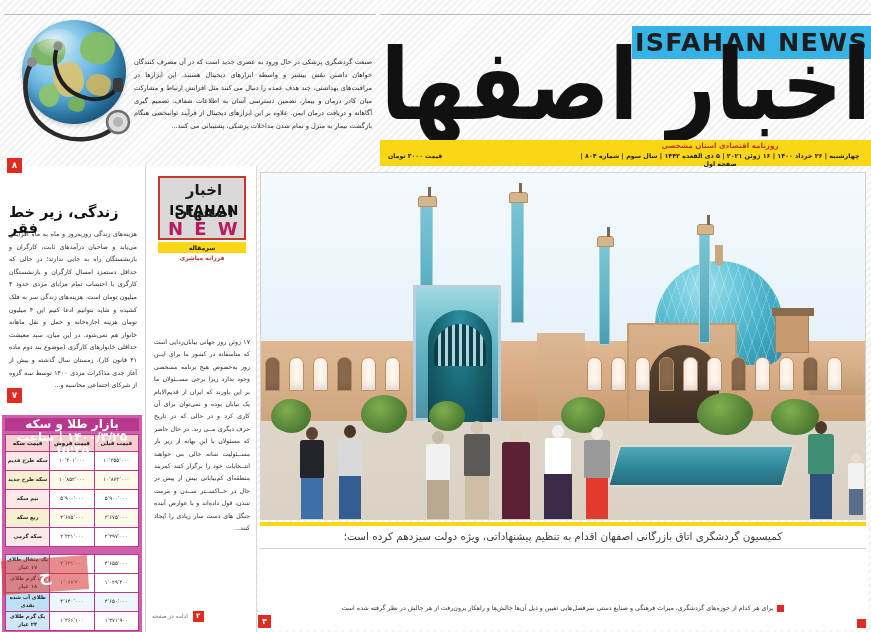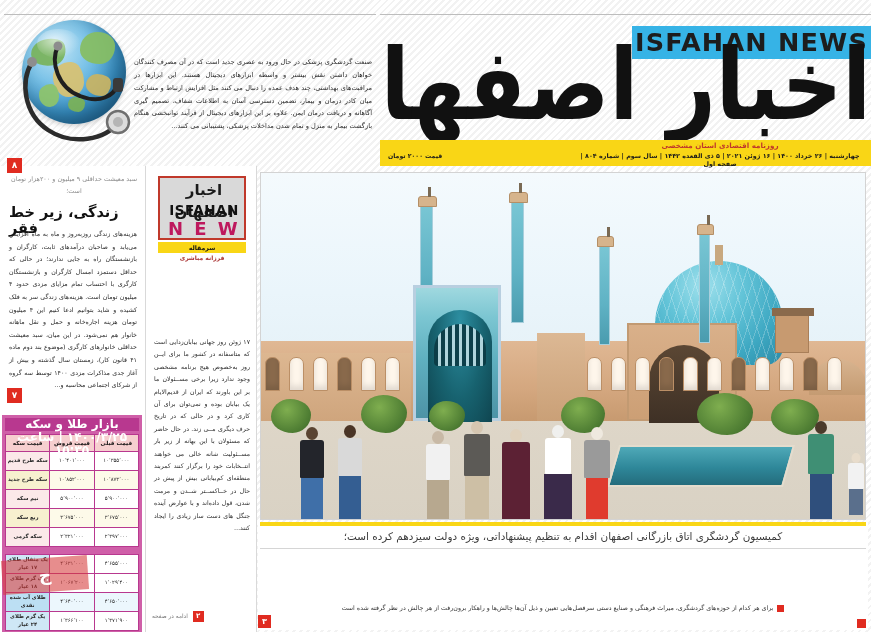--- a/index.html
+++ b/index.html
@@ -637,21 +637,20 @@
 
     <div class="yellow-band"></div>
     <div class="band-sub">روزنامه اقتصادی استان مشخصی</div>
     <div class="band-date">چهارشنبه | ۲۶ خرداد ۱۴۰۰ | ۱۶ ژوئن ۲۰۲۱ | ۵ ذی القعده ۱۴۴۲ | سال سوم | شماره ۸۰۴ | صفحه اول</div>
     <div class="band-price">قیمت ۲۰۰۰ تومان</div>
   </div>
 
   <div class="left-col">
     <div class="badge-page bp-8">۸</div>
 
-    <div class="lc-kicker">سبد معیشت حداقلی ۹ میلیون و ۲۰۰هزار تومان است؛</div>
     <div class="lc-title">زندگی، زیر خط فقر</div>
     <div class="lc-body">هزینه‌های زندگی روزبه‌روز و ماه به ماه افزایش می‌یابد و صاحبان درآمدهای ثابت، کارگران و بازنشستگان راه به جایی ندارند؛ در حالی که حداقل دستمزد امسال کارگران و بازنشستگان کارگری با احتساب تمام مزایای مزدی حدود ۴ میلیون تومان است. هزینه‌های زندگی سر به فلک کشیده و شاید بتوانیم ادعا کنیم این ۴ میلیون تومان هزینه اجاره‌خانه و حمل و نقل ماهانه خانوار هم نمی‌شود. در این میان، سبد معیشت حداقلی خانوارهای کارگری (موضوع بند دوم ماده ۴۱ قانون کار)، زمستان سال گذشته و بیش از آغاز جدی مذاکرات مزدی ۱۴۰۰ توسط سه گروه از شرکای اجتماعی محاسبه و…</div>
 
     <div class="badge-page bp-7">۷</div>
   </div>
 
   <div class="gold-box">
     <div class="gold-head">بازار طلا و سکه ۱۴۰۰/۳/۲۵ | ساعت ۱۵:۳۵</div>
 
     <table class="gold">

